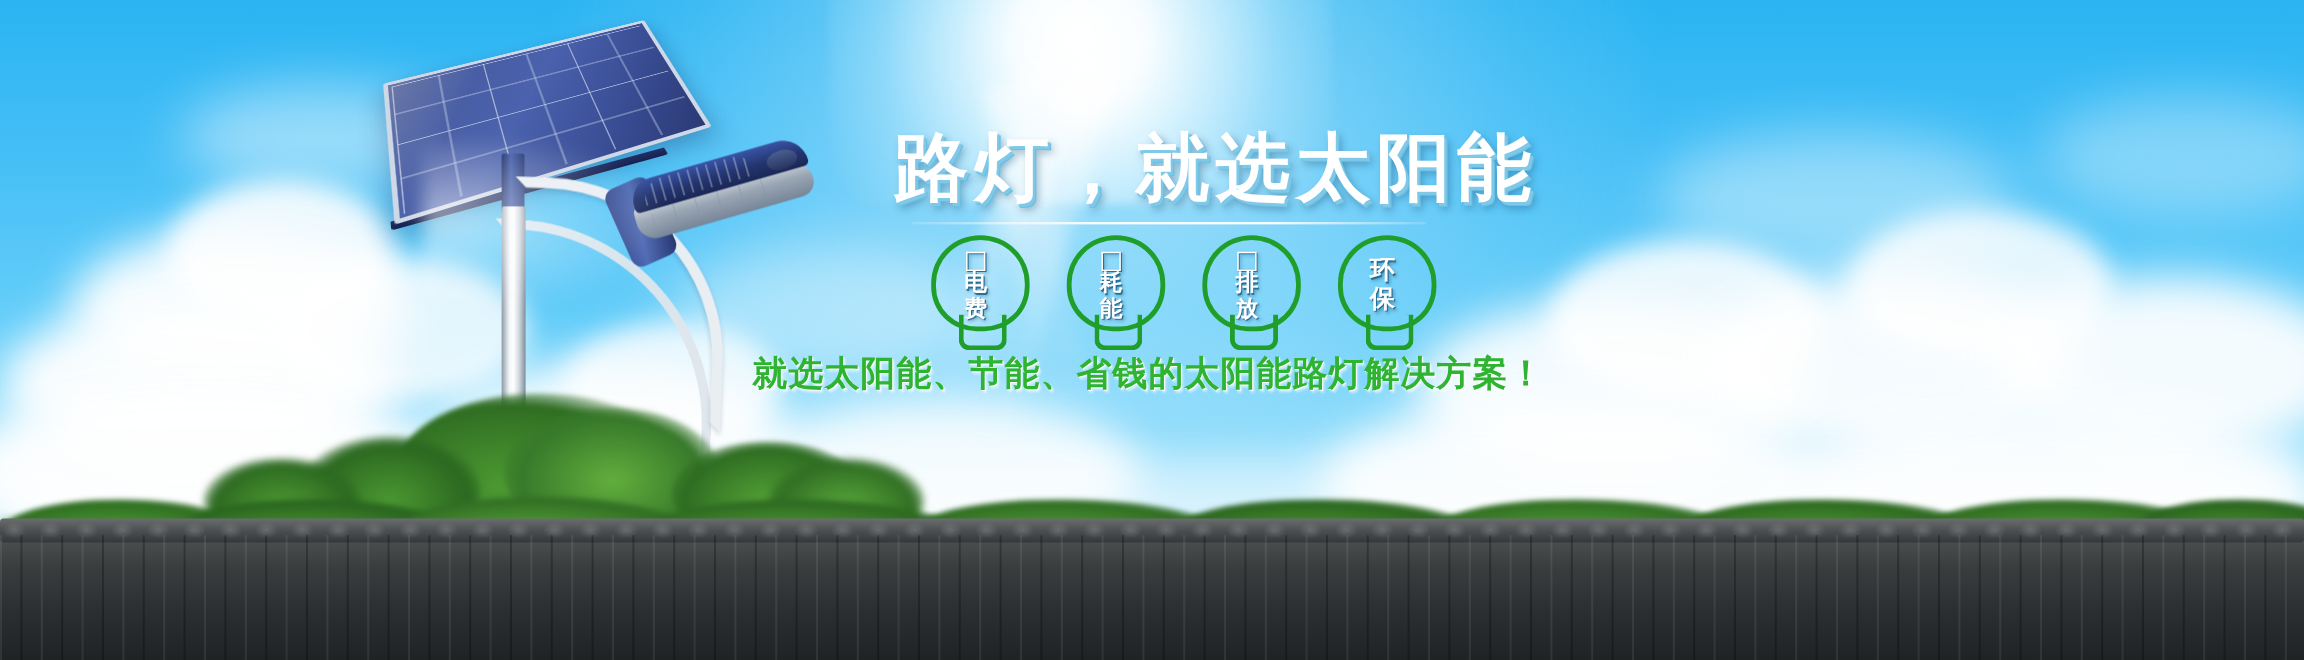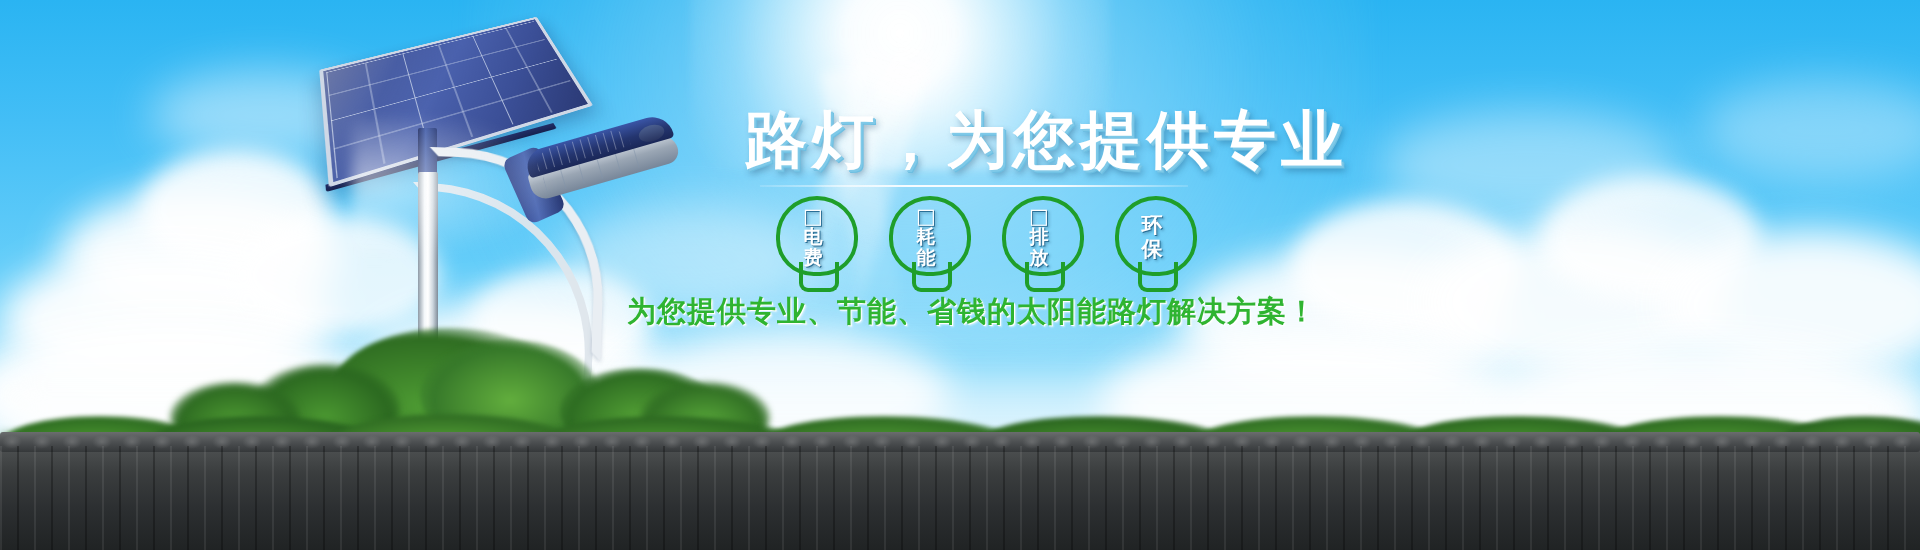--- a/index.html
+++ b/index.html
@@ -277,21 +277,21 @@
         <div class="head-fins"></div>
       </div>
       <div class="head-lens"></div>
       <div class="head-cap"></div>
     </div>
   </div>
   <div class="light-burst"></div>
 
   <div class="copy">
 
-    <div class="headline">路灯，为您提供专业</div>
+    <div class="headline">路灯，就选太阳能</div>
 
     <div class="rule"></div>
 
     <div class="badges">
 
       <div class="badge" style="left:0px;">
         <div class="bulb"></div>
         <div class="badge-zero">□</div>
         <div class="badge-word">
           <span>电</span>
@@ -320,21 +320,21 @@
       <div class="badge" style="left:339px;">
         <div class="bulb"></div>
         <div class="badge-word solo">
           <span>环</span>
           <span>保</span>
         </div>
       </div>
 
     </div>
 
-    <div class="subtitle">为您提供专业、节能、省钱的太阳能路灯解决方案！</div>
+    <div class="subtitle">就选太阳能、节能、省钱的太阳能路灯解决方案！</div>
   </div>
 
   <div class="ground">
 
     <div class="tree" style="left:330px;bottom:92px;width:240px;height:130px;background:radial-gradient(ellipse at 40% 60%,#4e9c33,#2f6d22 62%,rgba(47,109,34,0) 80%);filter:blur(2px);"></div>
     <div class="tree" style="left:420px;bottom:100px;width:180px;height:110px;background:radial-gradient(ellipse at 50% 55%,#62ae3d,#37792a 60%,rgba(55,121,42,0) 80%);filter:blur(2px);"></div>
     <div class="tree" style="left:560px;bottom:96px;width:160px;height:86px;background:radial-gradient(ellipse at 50% 60%,#55a336,#2e6d22 62%,rgba(46,109,34,0) 82%);filter:blur(2px);"></div>
     <div class="tree" style="left:250px;bottom:96px;width:150px;height:90px;background:radial-gradient(ellipse at 50% 60%,#4b9831,#2b6820 62%,rgba(43,104,32,0) 82%);filter:blur(3px);"></div>
     <div class="tree" style="left:640px;bottom:98px;width:130px;height:70px;background:radial-gradient(ellipse at 50% 60%,#59a93a,#316f24 62%,rgba(49,111,36,0) 82%);filter:blur(3px);"></div>
     <div class="tree" style="left:170px;bottom:98px;width:130px;height:70px;background:radial-gradient(ellipse at 50% 60%,#4f9c33,#2d6a21 62%,rgba(45,106,33,0) 82%);filter:blur(3px);"></div>

